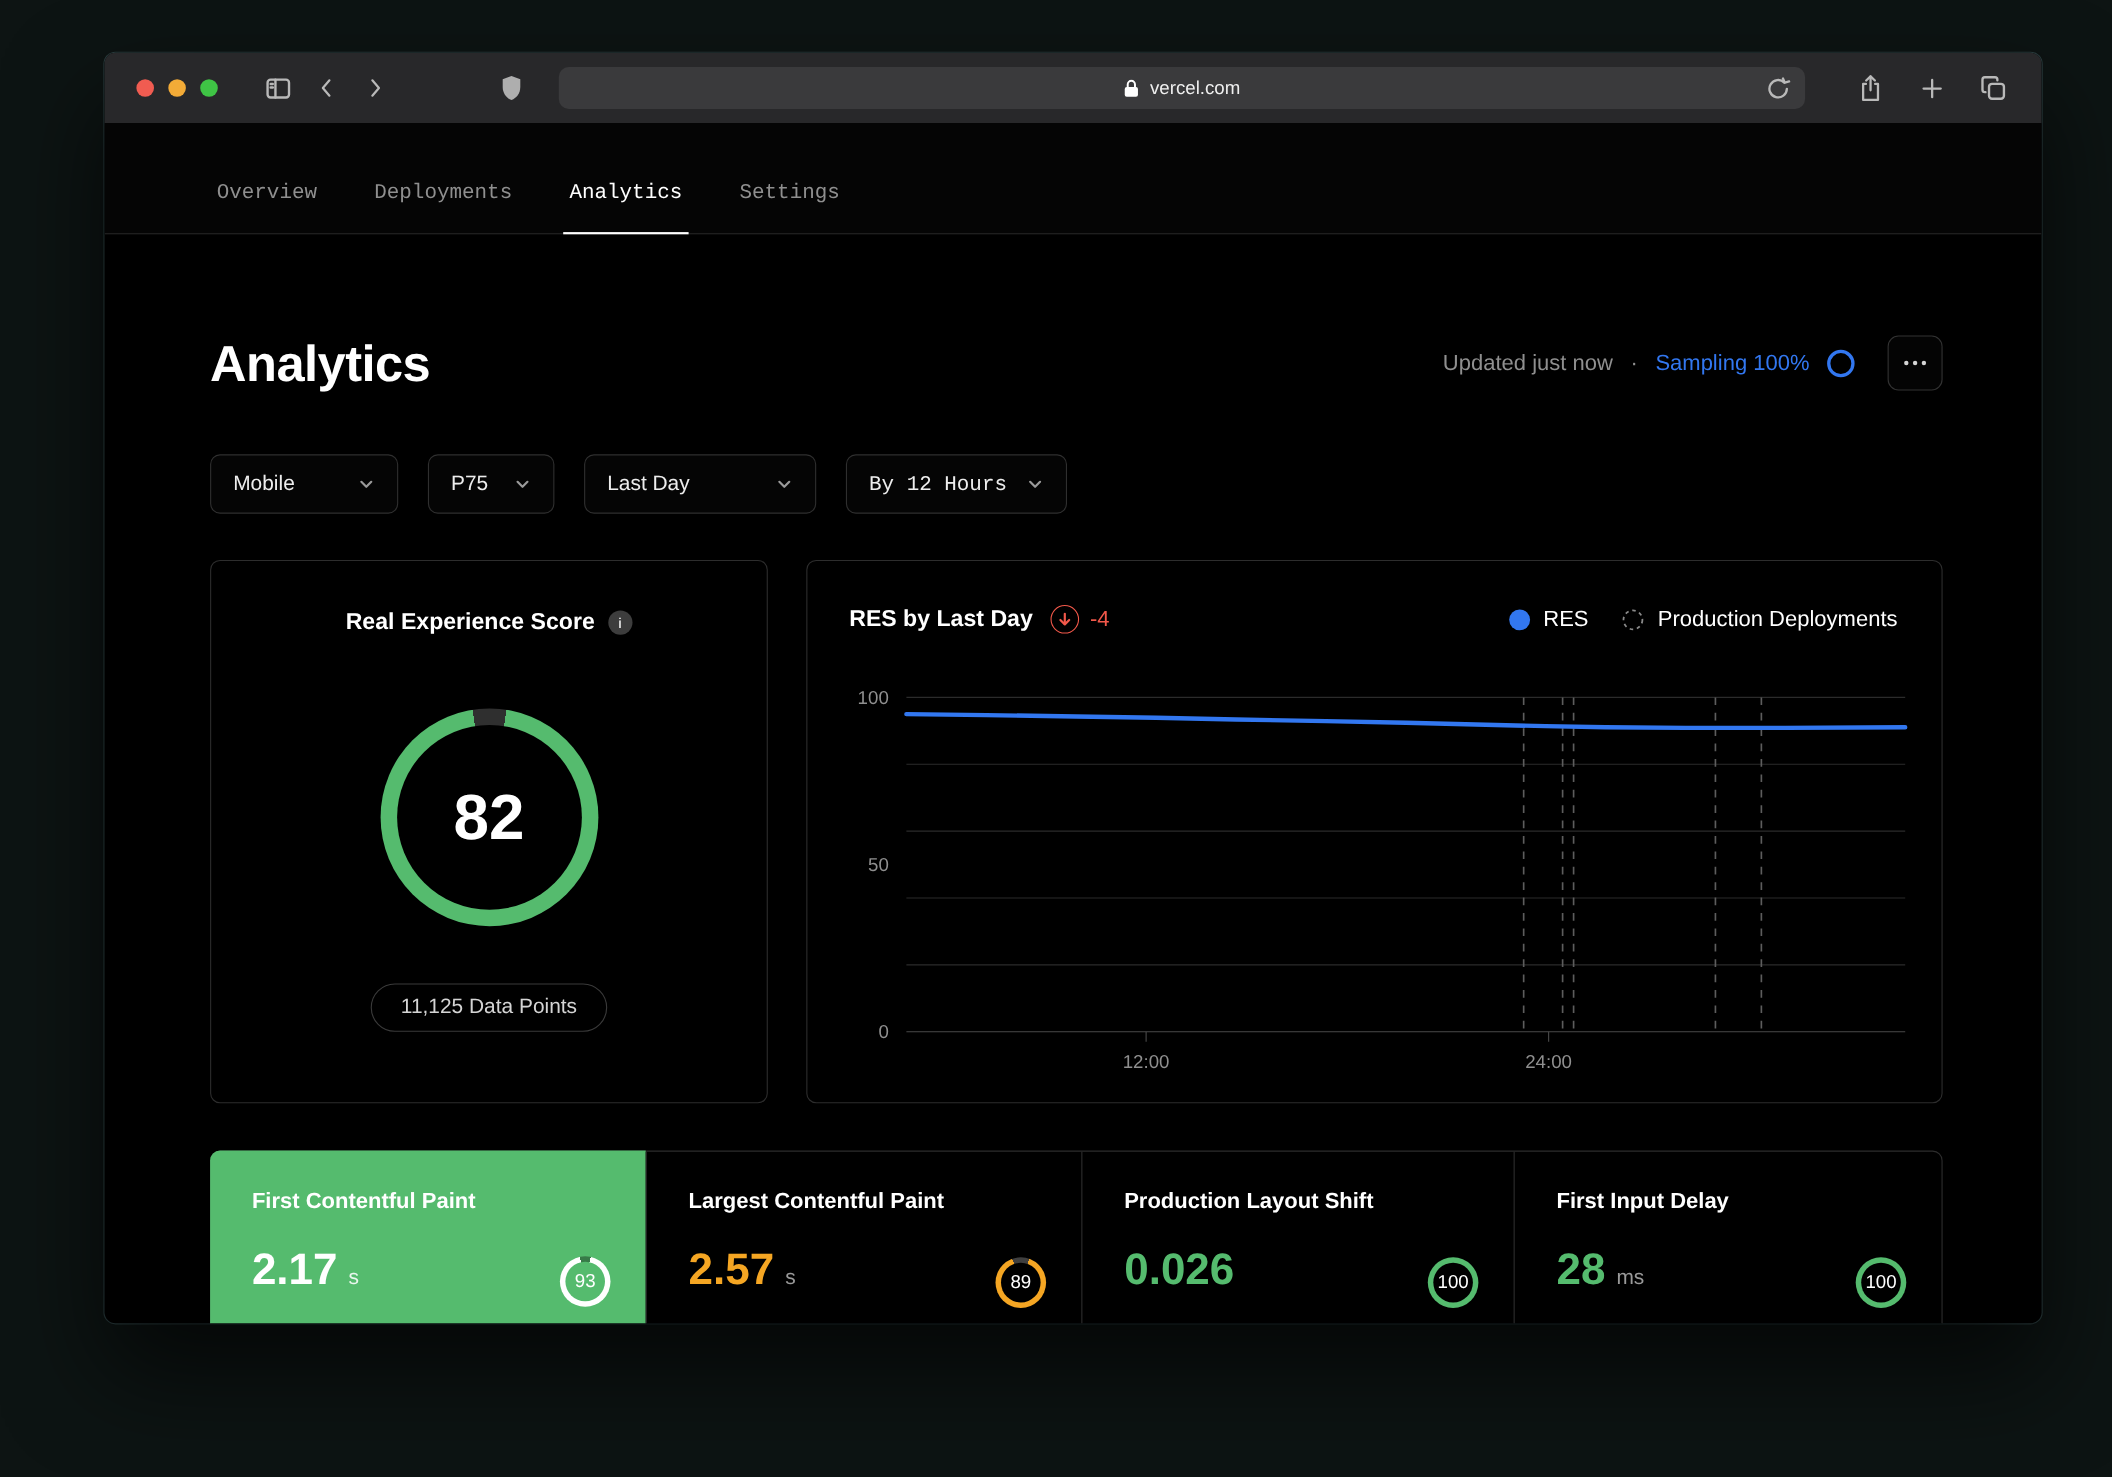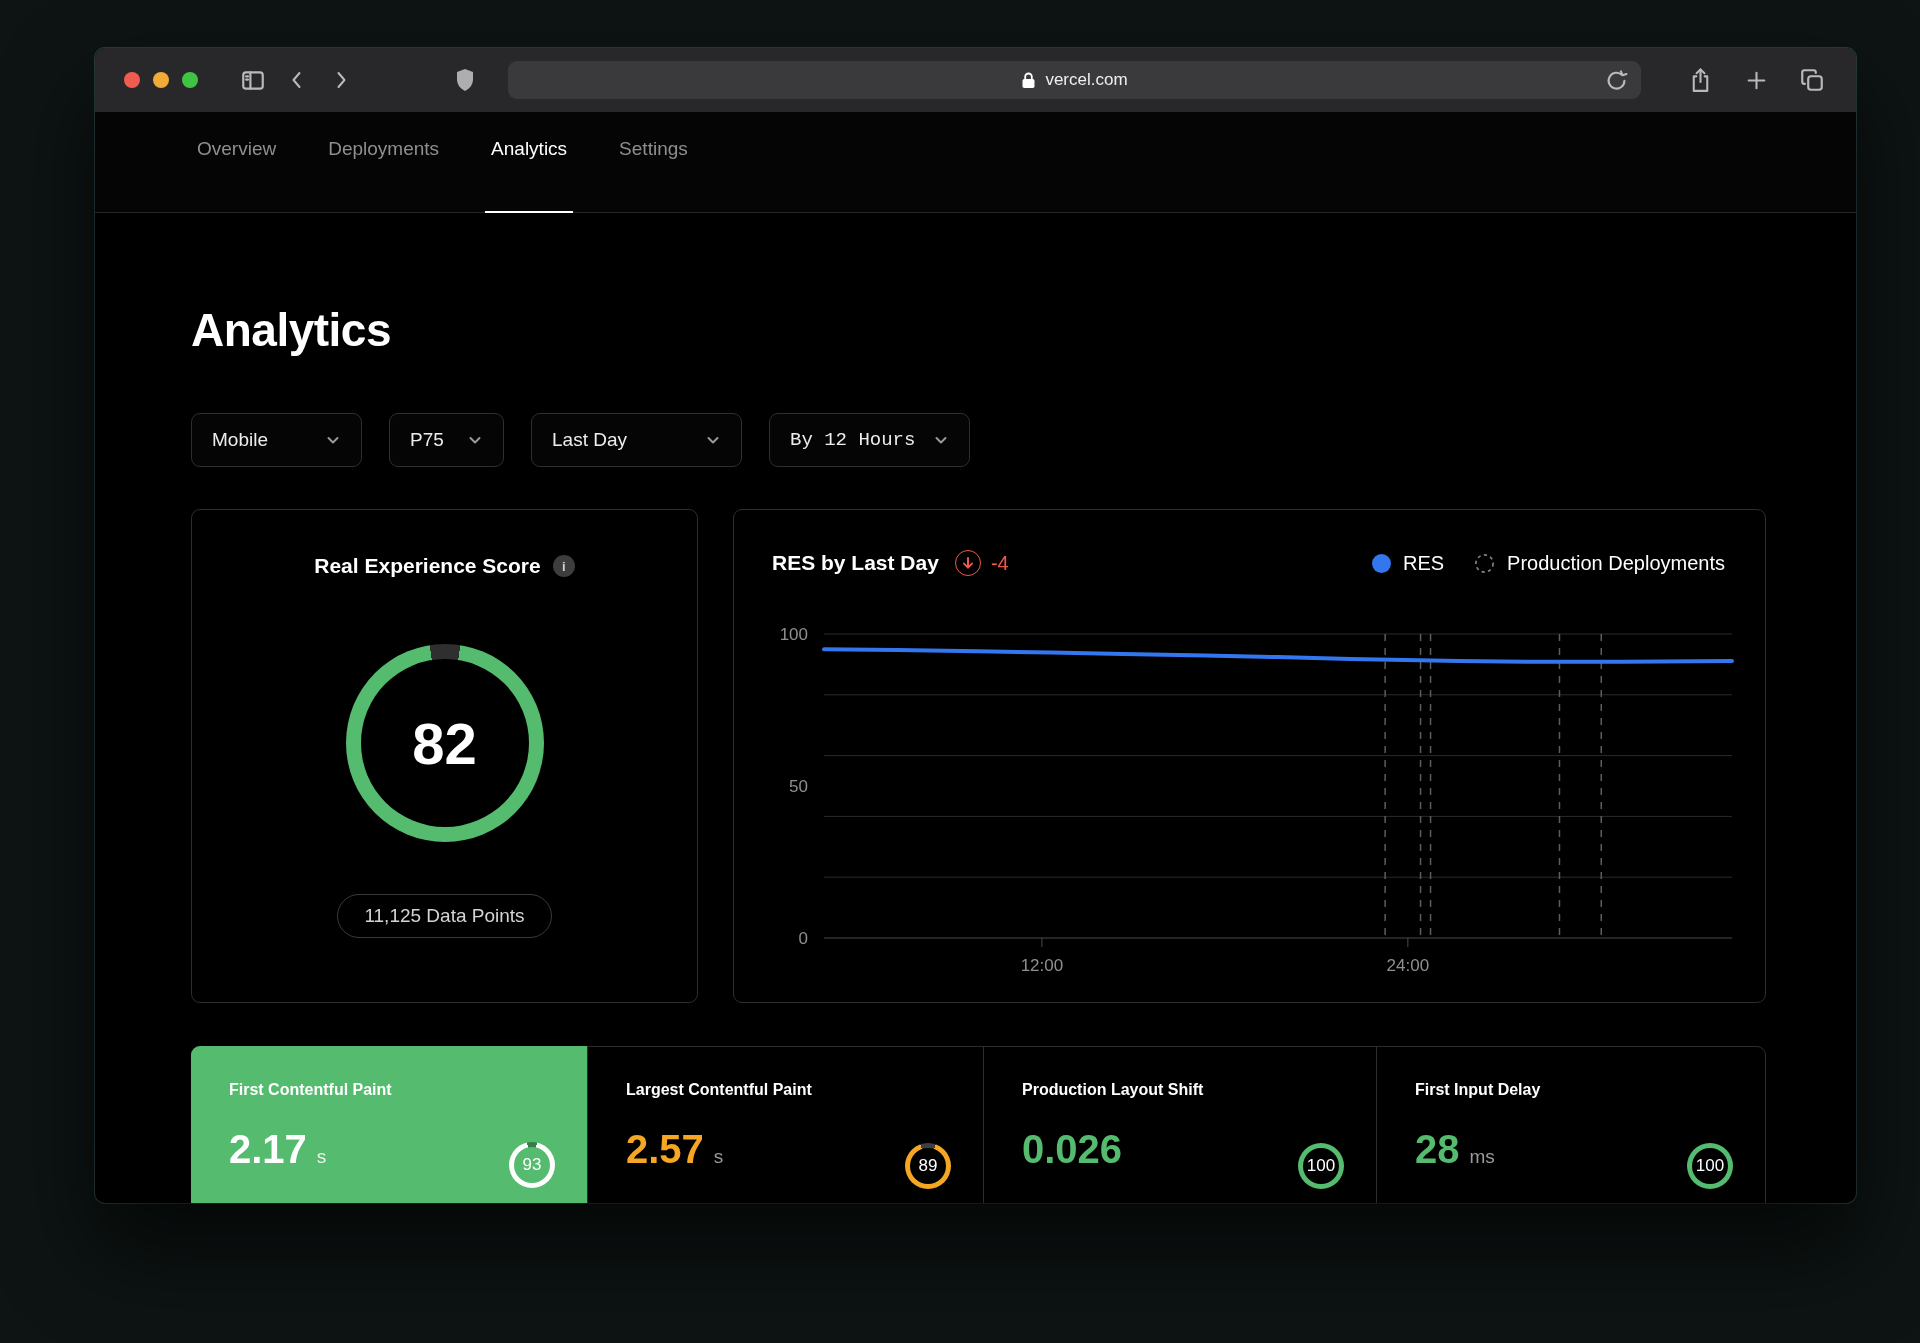--- a/index.html
+++ b/index.html
@@ -36,22 +36,22 @@
     display:flex;align-items:center;justify-content:center;position:relative;color:#efefef;font-size:17px;
   }
   .urlbar .lock{margin-right:9px;display:flex;}
   .urlbar .refresh{position:absolute;right:10px;top:4px;}
   .tb-right{display:flex;gap:26px;margin-left:16px;}
   
   .navbar{
     height:101px;background:#050505;border-bottom:1px solid #262626;
     display:flex;align-items:center;gap:40px;padding:26px 0 0 96px;
   }
-  .tab{position:relative;height:100%;display:flex;padding:0 6px;
-       font-size:19px;color:var(--txt2);cursor:default;}
+  .tab{position:relative;height:100%;display:flex;align-items:center;padding:0 6px;
+       font-size:19px;color:var(--txt2);cursor:default;font-family:Liberation Mono, monospace;}
   .tab.active{color:#fff;}
   .tab.active::after{content:"";position:absolute;left:0;right:0;bottom:-1px;height:2px;background:#fff;}
   
   .content{padding:0 90px 0 96px;}
   .page-head{display:flex;align-items:center;justify-content:space-between;margin-top:90px;}
   .page-title{font-size:46px;font-weight:700;letter-spacing:-.5px;color:#fff;}
   .meta{display:flex;align-items:center;gap:16px;font-size:20px;color:var(--txt2);}
   .sampling{color:var(--blue);}
   .sampling-ring{width:25px;height:25px;border-radius:50%;border:3.5px solid var(--blue);}
   .more-btn{width:50px;height:50px;margin-left:14px;border:1px solid #323232;border-radius:10px;
@@ -94,21 +94,21 @@
   .legend{display:flex;align-items:center;gap:30px;font-size:20px;color:#fff;}
   .legend .item{display:flex;align-items:center;gap:12px;}
   .dot-res{width:19px;height:19px;border-radius:50%;background:var(--blue);}
   .chart-svg{position:absolute;left:0;top:0;width:1035px;height:494px;
              font-family:"Liberation Sans","DejaVu Sans",sans-serif;}
   
   .metrics{display:grid;grid-template-columns:395px 396px 393px 1fr;margin-top:43px;
            border:1px solid var(--border);border-radius:9px 9px 0 0;height:190px;background:#000;}
   .metric{position:relative;padding:34px 36px 0 38px;}
   .metric + .metric{border-left:1px solid var(--border);}
-  .metric-title{font-size:16px;font-weight:700;color:#fff;}
+  .metric-title{font-size:20px;font-weight:700;color:#fff;}
   .metric-value-row{display:flex;align-items:baseline;gap:10px;margin-top:28px;}
   .metric-value{font-size:40px;font-weight:700;}
   .metric-unit{font-size:19px;color:#9a9a9a;}
   .metric.m-green .metric-value{color:var(--green);}
   .metric.m-orange .metric-value{color:var(--orange);}
   .metric-badge{position:absolute;right:32px;top:96px;width:46px;height:46px;}
   .metric-badge .hole{inset:5px;background:#000;}
   .metric-badge .num{font-size:17px;color:#fff;}
   
   .metric.m-first{background:var(--green);border-radius:9px 0 0 0;margin:-1px 0 0 -1px;padding-top:35px;}
@@ -201,20 +201,31 @@
       </div>
     <div class="tab">
         <span>Settings</span>
       </div>
   </div>
 
   <div class="content">
 
     <div class="page-head">
       <h1 class="page-title">Analytics</h1>
+      <div class="meta">
+        <span>Updated just now</span>
+        <span>·</span>
+        <span class="sampling">Sampling 100%</span>
+        <span class="sampling-ring"></span>
+        <span class="more-btn">
+            <i></i>
+            <i></i>
+            <i></i>
+          </span>
+      </div>
     </div>
 
     <div class="filters">
       <div class="select w1">
         <span>Mobile</span>
         <svg width="16" height="16" viewBox="0 0 16 16">
             <polyline points="3.5,6 8,10.5 12.5,6"></polyline>
           </svg>
       </div>
       <div class="select w2">

